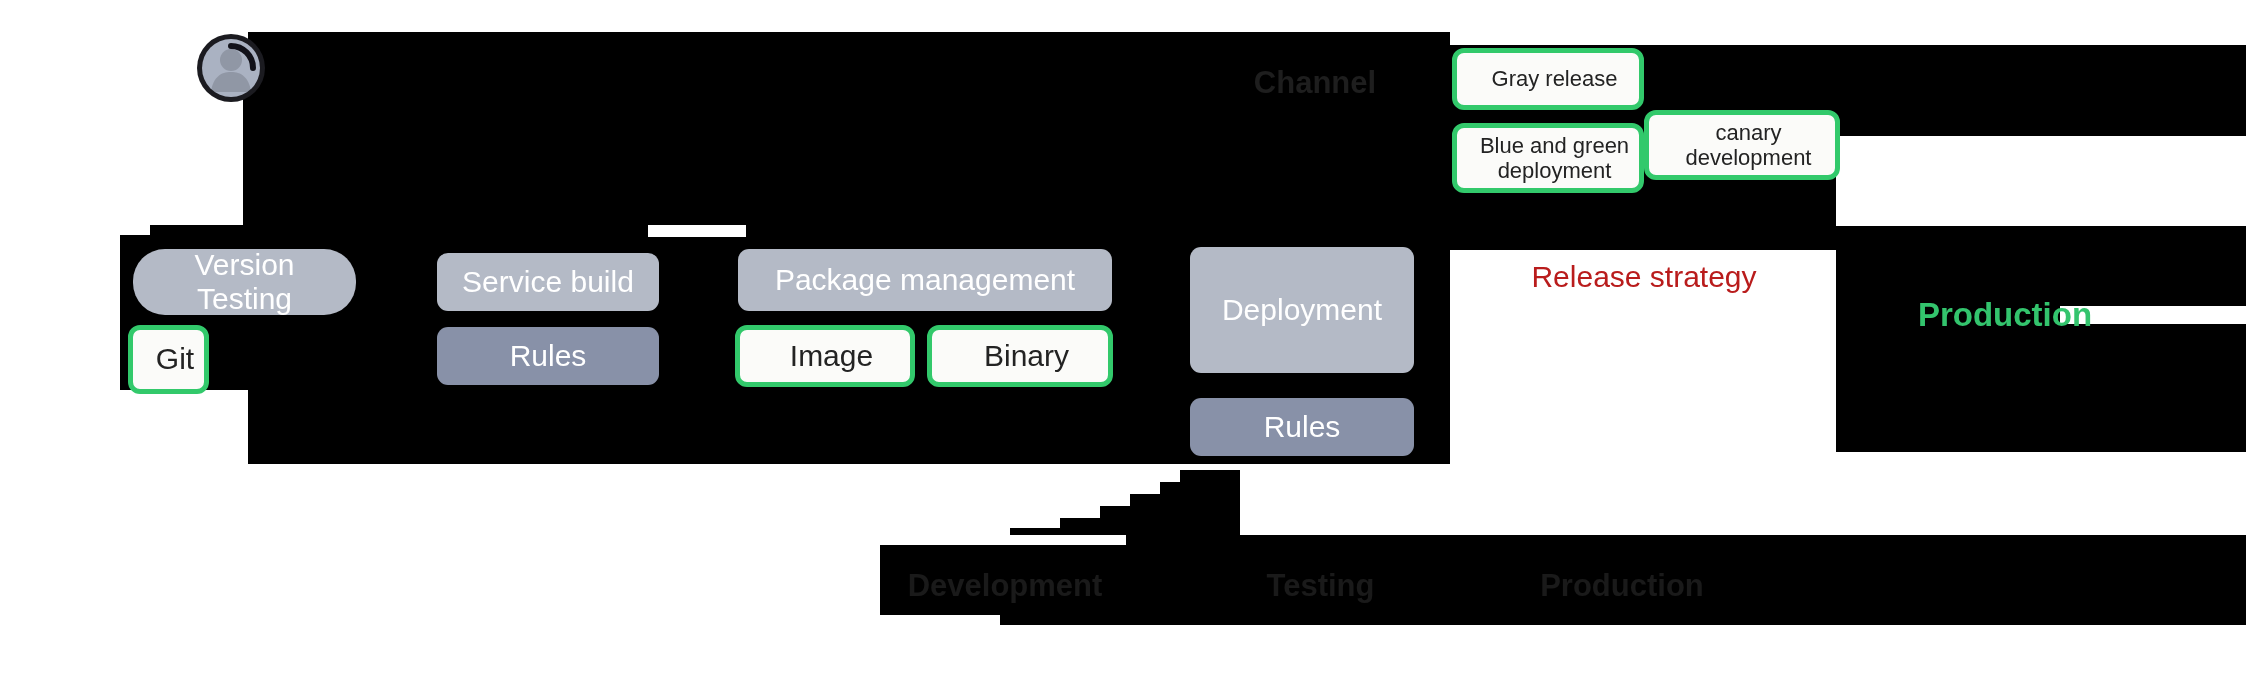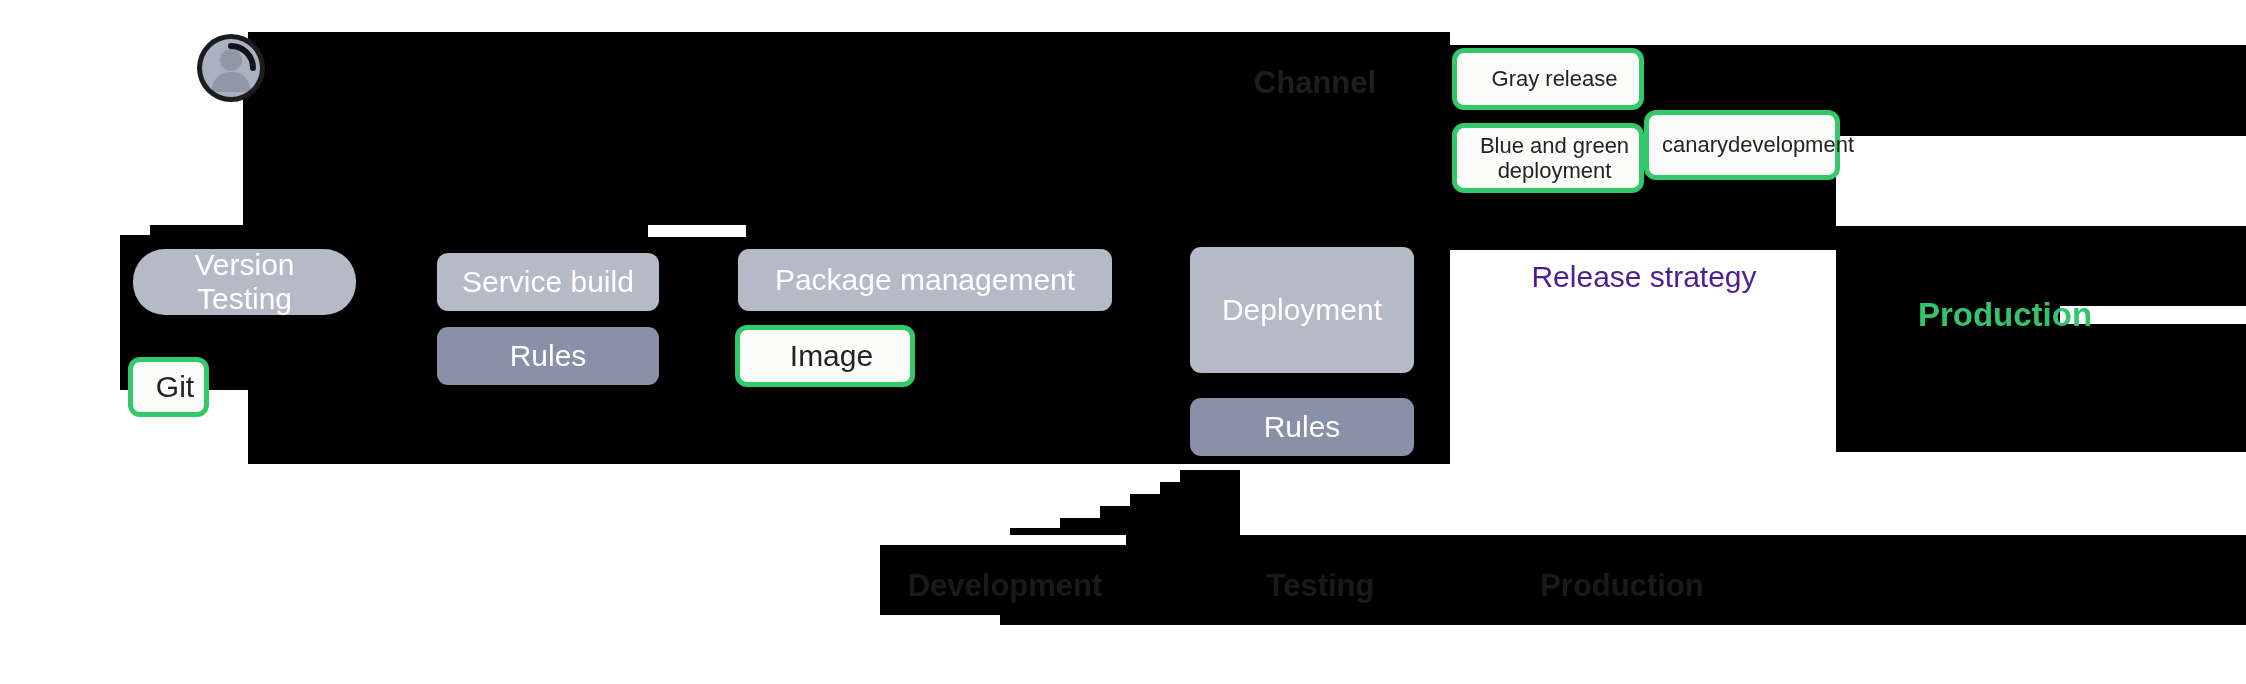--- a/index.html
+++ b/index.html
@@ -23,21 +23,21 @@
   .chip{
     position:absolute;display:flex;align-items:center;justify-content:center;
     text-align:center;background:#fbfbf9;color:#232323;
     border:5px solid #32c96b;border-radius:12px;
     line-height:1.15;box-sizing:border-box;padding-left:13px;
   }
 
   
   .wlabel{
     position:absolute;display:flex;align-items:center;justify-content:center;
-    background:#ffffff;color:#4c1d95;white-space:nowrap;
+    background:#ffffff;color:#b91c1c;white-space:nowrap;
   }
   
   .dlabel{
     position:absolute;display:flex;align-items:center;justify-content:center;
     color:#1a1a1a;white-space:nowrap;font-weight:700;
   }
   .glabel{
     position:absolute;display:flex;align-items:center;justify-content:center;
     color:#33c46d;white-space:nowrap;font-weight:700;
   }
@@ -111,40 +111,43 @@
   </div>
 
   <div class="pill light" style="left:1190px;top:247px;width:224px;height:126px;font-size:30px;">
     <span>Deployment</span>
   </div>
 
   <div class="pill dark" style="left:1190px;top:398px;width:224px;height:58px;font-size:30px;">
     <span>Rules</span>
   </div>
 
-  <div class="chip" style="left:128px;top:325px;width:81px;height:60px;font-size:30px;margin-top:32px;">
+  <div class="chip" style="left:128px;top:325px;width:81px;height:69px;font-size:30px;">
     <span>Git</span>
   </div>
 
   <div class="chip" style="left:735px;top:325px;width:180px;height:62px;font-size:30px;">
     <span>Image</span>
   </div>
 
+  <div class="chip" style="left:927px;top:325px;width:186px;height:62px;font-size:30px;">
+    <span>Binary</span>
+  </div>
 
   <div class="chip" style="left:1452px;top:48px;width:192px;height:62px;font-size:22px;">
     <span>Gray release</span>
   </div>
 
 
   <div class="chip" style="left:1452px;top:123px;width:192px;height:70px;font-size:22px;flex-direction:column;">
     <span>Blue and green</span>
     <span>deployment</span>
   </div>
 
-  <div class="chip" style="left:1644px;top:110px;width:196px;height:70px;font-size:22px;flex-direction:row;justify-content:space-between;">
+  <div class="chip" style="left:1644px;top:110px;width:196px;height:70px;font-size:22px;flex-direction:column;">
     <span>canary</span>
     <span>development</span>
   </div>
 
   <div class="wlabel" style="left:1520px;top:258px;width:248px;height:38px;font-size:30px;">
     <span>Release strategy</span>
   </div>
 
   <div class="dlabel" style="left:895px;top:565px;width:220px;height:42px;font-size:31px;">
     <span>Development</span>

